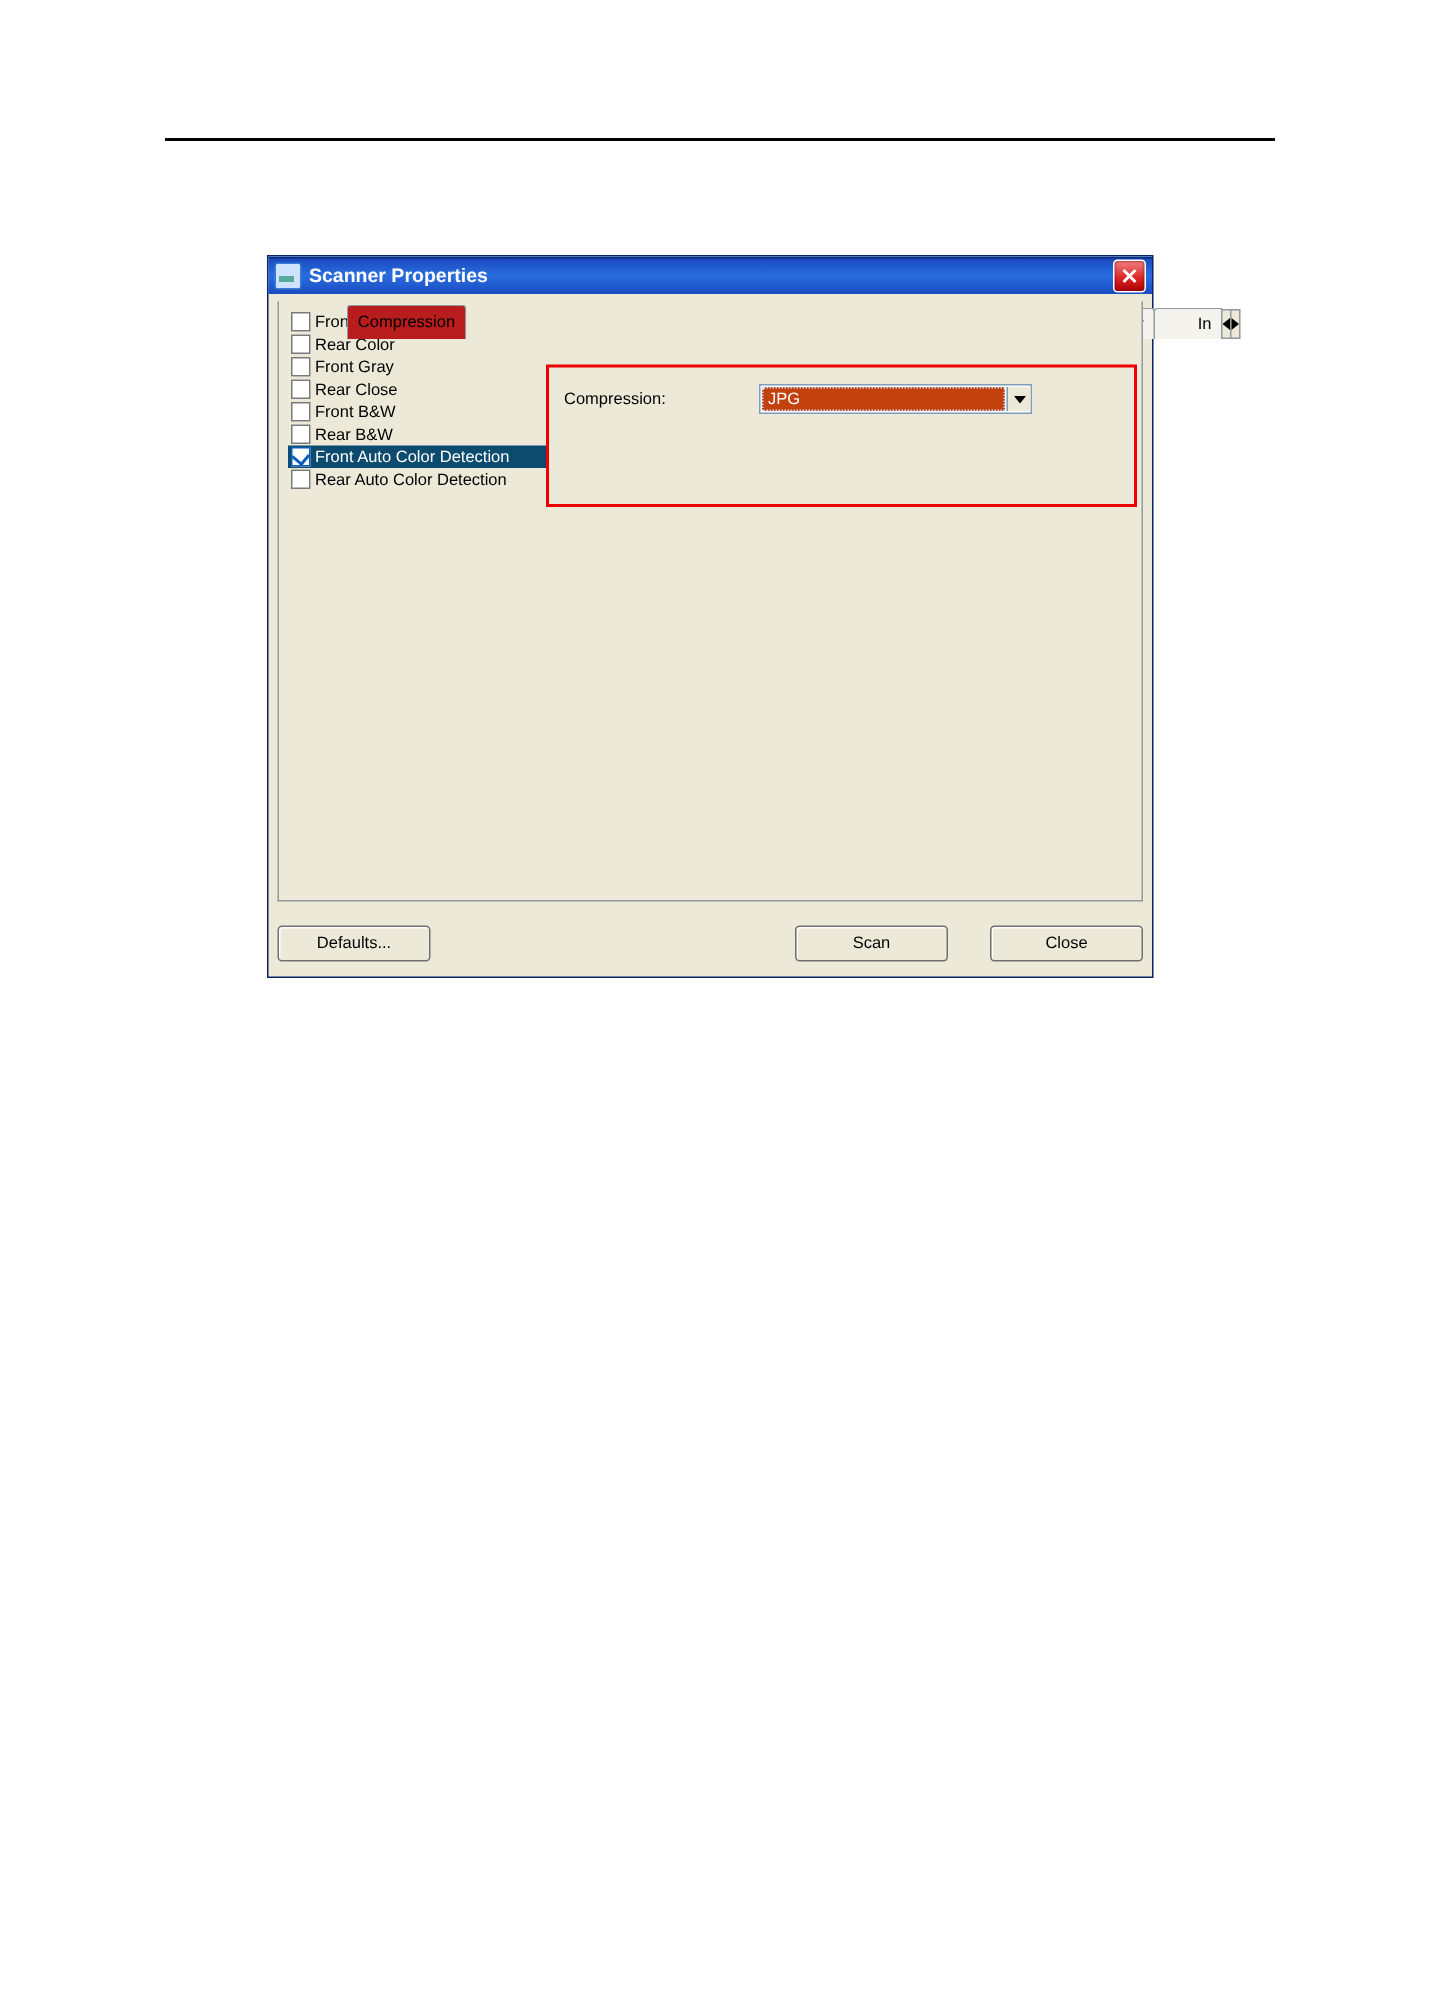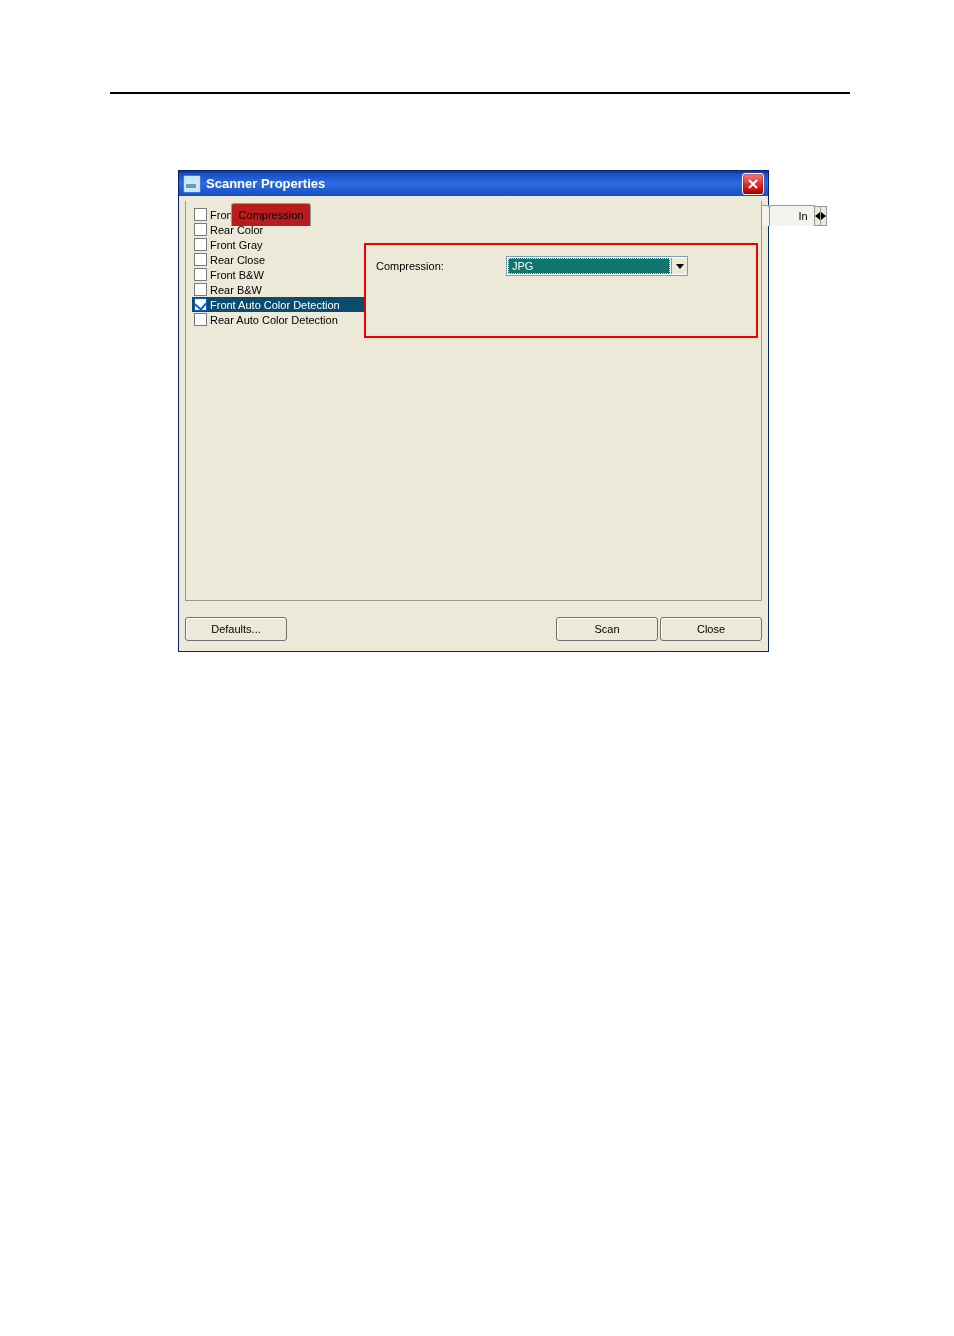--- a/index.html
+++ b/index.html
@@ -31,30 +31,30 @@
   .cb{width:11px;height:11px;border:1px solid #7A7A7A;background:#fff;margin-right:3px;position:relative;flex:0 0 auto;}
   .cb.checked::after{content:"";position:absolute;left:1px;top:1px;width:7px;height:7px;border-left:2px solid #0a5dbb;border-bottom:2px solid #0a5dbb;transform:rotate(-50deg);}
   .cb.checked{border-color:#0a5dbb;}
   .li-label{white-space:nowrap;}
   .li.sel{background:#0c4a6e;color:#fff;}
   
   .redbox{position:absolute;left:178px;top:2px;right:3px;height:95px;border:2px solid #e00;padding:10px 10px 4px 10px;box-sizing:border-box;margin-top:40px;}
   .form-row{display:flex;align-items:center;height:22px;margin-bottom:10px;}
   .form-label{width:130px;}
   .dropdown{flex:0 0 180px;height:18px;border:1px solid #7F9DB9;background:#fff;display:flex;align-items:center;position:relative;}
-  .dropdown .sel-text{flex:1;margin:1px;background:#0f766e;color:#fff;padding:1px 3px;border:1px dotted #cfe3ff;}
+  .dropdown .sel-text{flex:1;margin:1px;background:#c2410c;color:#fff;padding:1px 3px;border:1px dotted #cfe3ff;}
   .dropdown .dd-btn{width:15px;height:16px;background:#ECE9D8;border-left:1px solid #7F9DB9;display:flex;align-items:center;justify-content:center;}
   .slider{flex:0 0 180px;height:18px;position:relative;}
   .slider .track{position:absolute;left:0;right:0;top:8px;height:2px;background:#a0a0a0;border-top:1px solid #808080;border-bottom:1px solid #fff;}
   .slider .thumb{position:absolute;top:2px;width:8px;height:16px;background:#ECE9D8;border:1px solid #808080;border-radius:1px;}
   .slider-val{margin-left:28px;width:30px;text-align:right;}
   
   .bottom{position:absolute;left:6px;right:6px;bottom:10px;display:flex;justify-content:space-between;}
   .btn{width:100px;height:22px;border:1px solid #707070;background:#ECE9D8;border-radius:3px;display:flex;align-items:center;justify-content:center;box-shadow:inset 1px 1px 0 #fff;cursor:default;margin-top:24px;}
-  .btn-row-right{display:flex;gap:2px;}
+  .btn-row-right{display:flex;gap:28px;}
   .tri{width:0;height:0;border-style:solid;}
   .tri.left{border-width:4px 5px 4px 0;border-color:transparent #000 transparent transparent;}
   .tri.right{border-width:4px 0 4px 5px;border-color:transparent transparent transparent #000;}
   .tri.down{border-width:5px 4px 0 4px;border-color:#000 transparent transparent transparent;}
 </style>
 </head>
 <body>
 
 <div class="page">
   <div class="divider"></div>

